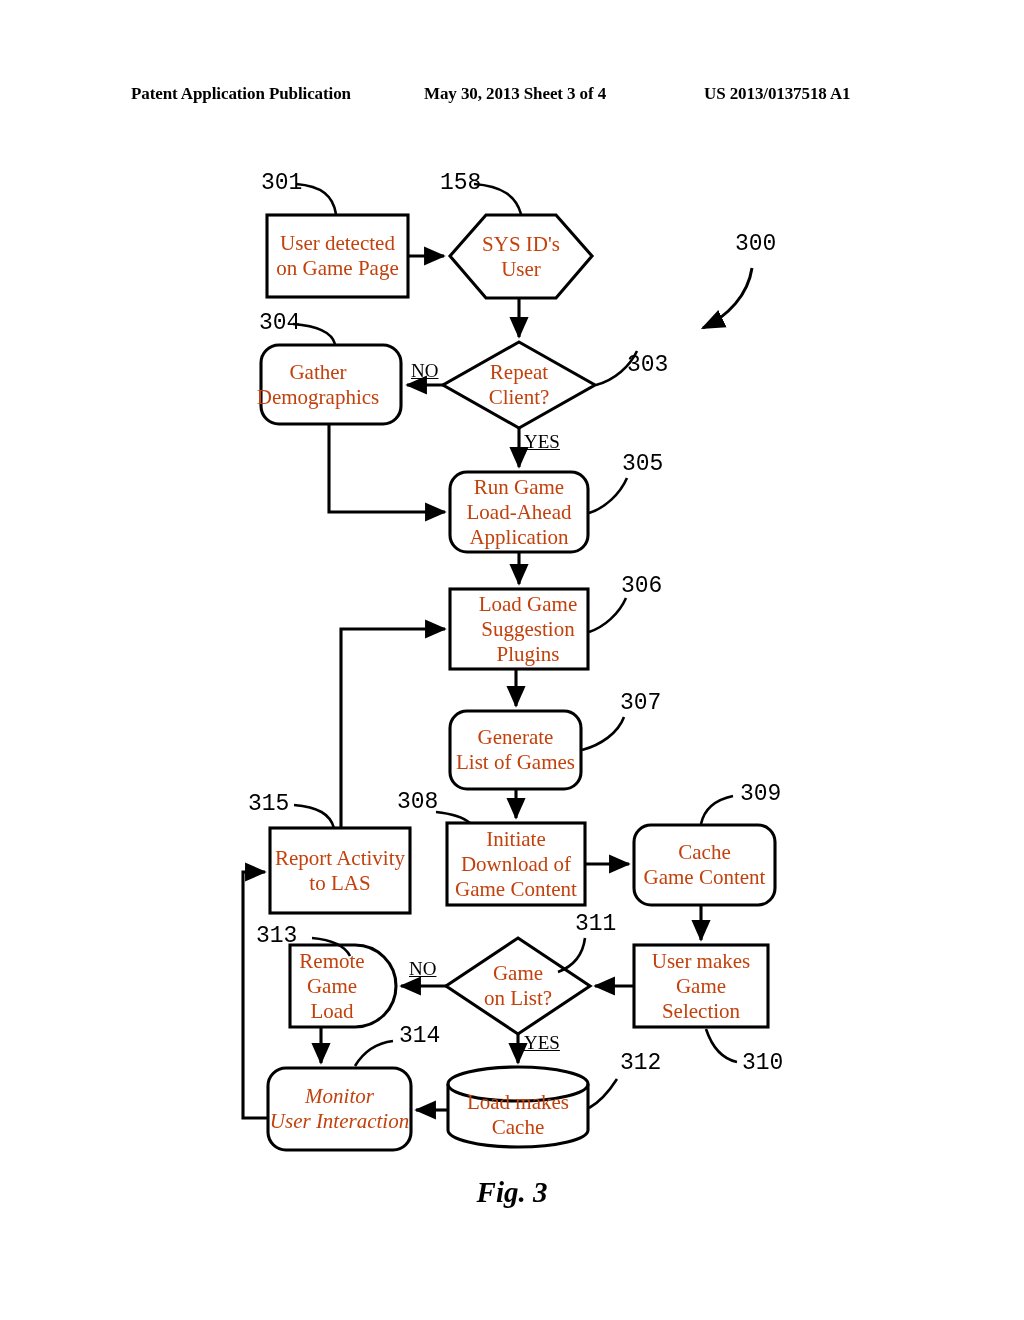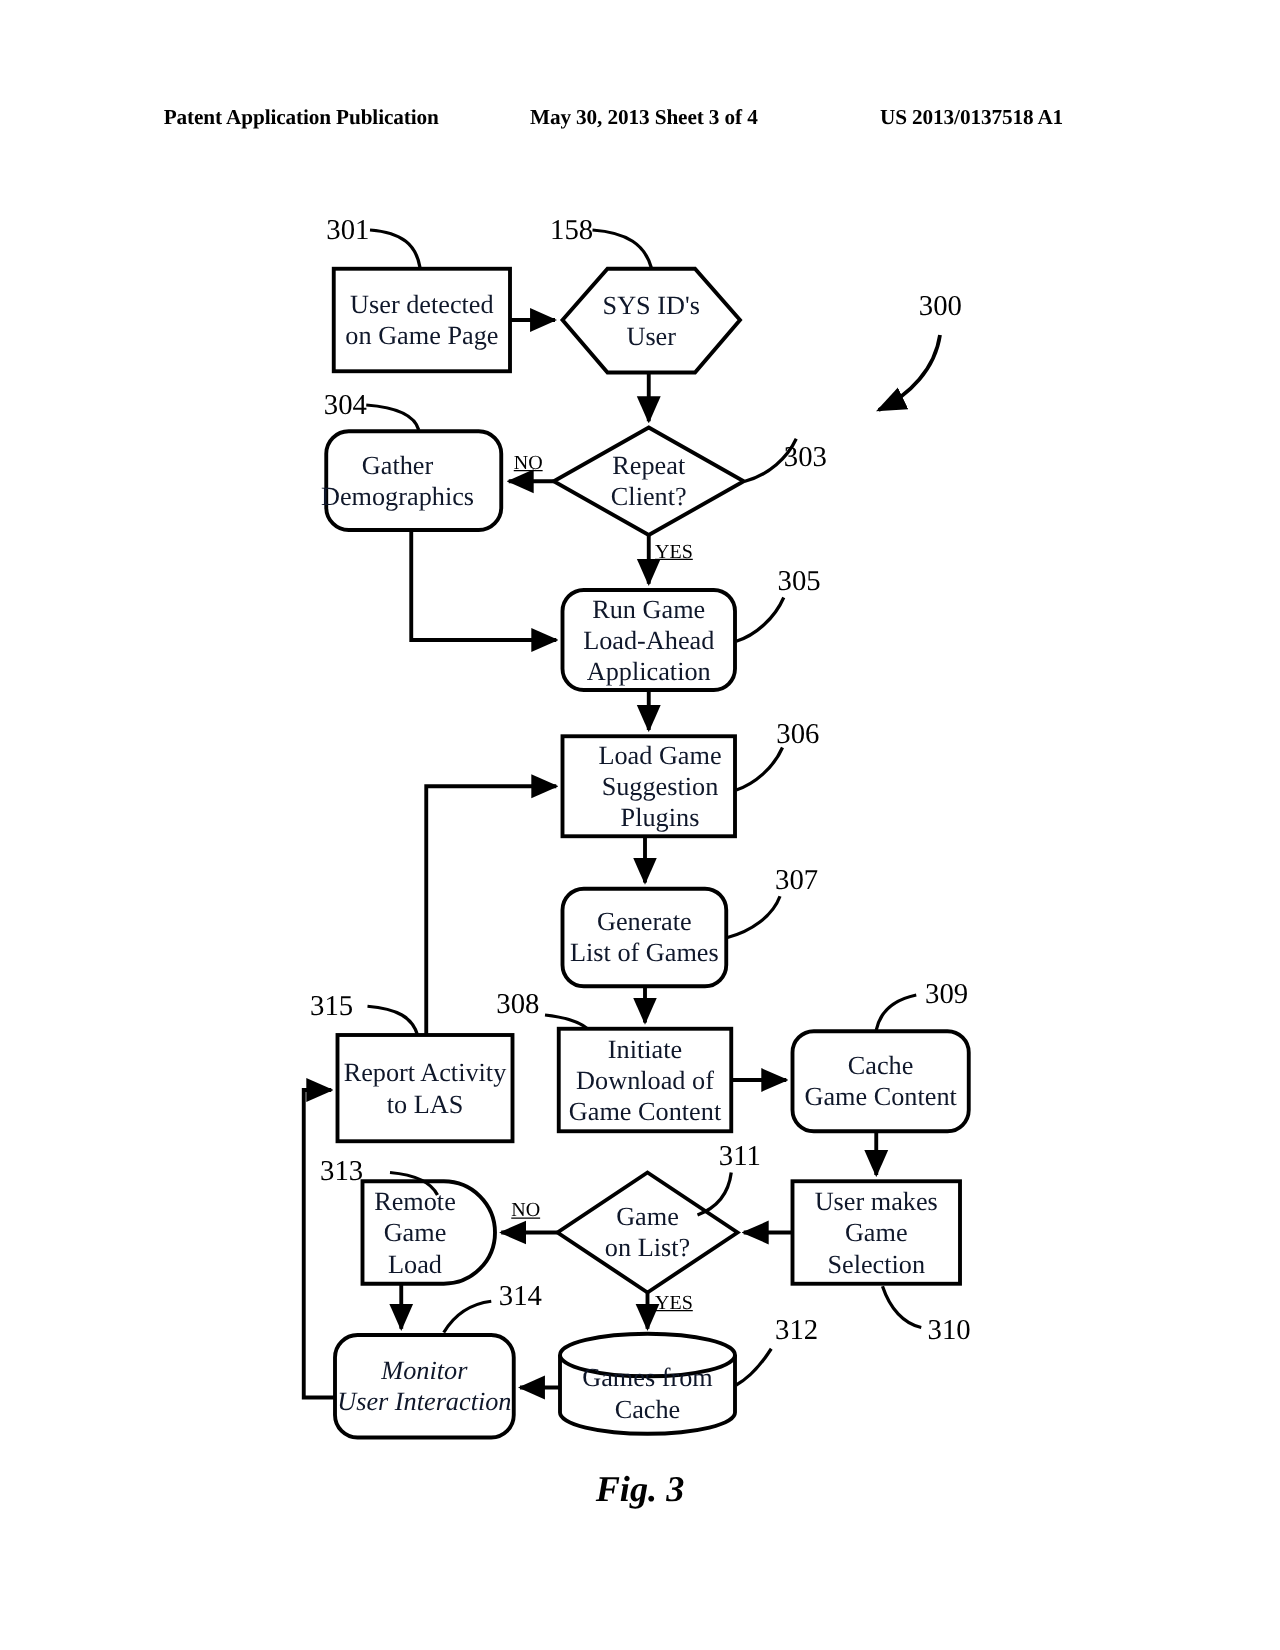--- a/index.html
+++ b/index.html
@@ -52,40 +52,40 @@
   
   .node-label {
     position: absolute;
     display: flex;
     align-items: center;
     justify-content: center;
     text-align: center;
     font-family: "Liberation Serif", "DejaVu Serif", serif;
     font-size: 21px;
     line-height: 25px;
-    color: #0f172a;
+    color: #c2410c;
     pointer-events: none;
     white-space: pre-line;
   }
 
   
   .ref-num {
     position: absolute;
-    font-family: Liberation Serif, serif;
+    font-family: Liberation Mono, monospace;
     font-size: 23px;
     line-height: 23px;
     color: #000;
     white-space: nowrap;
   }
 
   
   .edge-label {
     position: absolute;
     font-family: "Liberation Serif", "DejaVu Serif", serif;
-    font-size: 16px;
+    font-size: 19px;
     line-height: 21px;
     color: #000;
     text-decoration: underline;
     white-space: nowrap;
   }
 
   
   #fig-caption {
     position: absolute;
     left: 0;
@@ -240,21 +240,21 @@
   <div class="node-label" style="left:447px; top:823px; width:138px; height:82px;">Initiate
 Download of
 Game Content</div>
   <div class="node-label" style="left:632px; top:825px; width:145px; height:80px;">Cache
 Game Content</div>
   <div class="node-label" style="left:634px; top:945px; width:134px; height:82px;">User makes
 Game
 Selection</div>
   <div class="node-label" style="left:446px; top:938px; width:144px; height:96px;">Game
 on List?</div>
-  <div class="node-label" style="left:448px; top:1082px; width:140px; height:66px;">Games from
+  <div class="node-label" style="left:448px; top:1082px; width:140px; height:66px;">Load makes
 Cache</div>
   <div class="node-label" style="left:286px; top:945px; width:92px; height:82px;">Remote
 Game
 Load</div>
   <div class="node-label" style="left:266px; top:1068px; width:147px; height:82px;font-style:italic;">Monitor
 User Interaction</div>
   <div class="node-label" style="left:270px; top:828px; width:140px; height:85px;">Report Activity
 to LAS</div>
 
   <div class="ref-num" style="left:261px; top:172px;">301</div>

